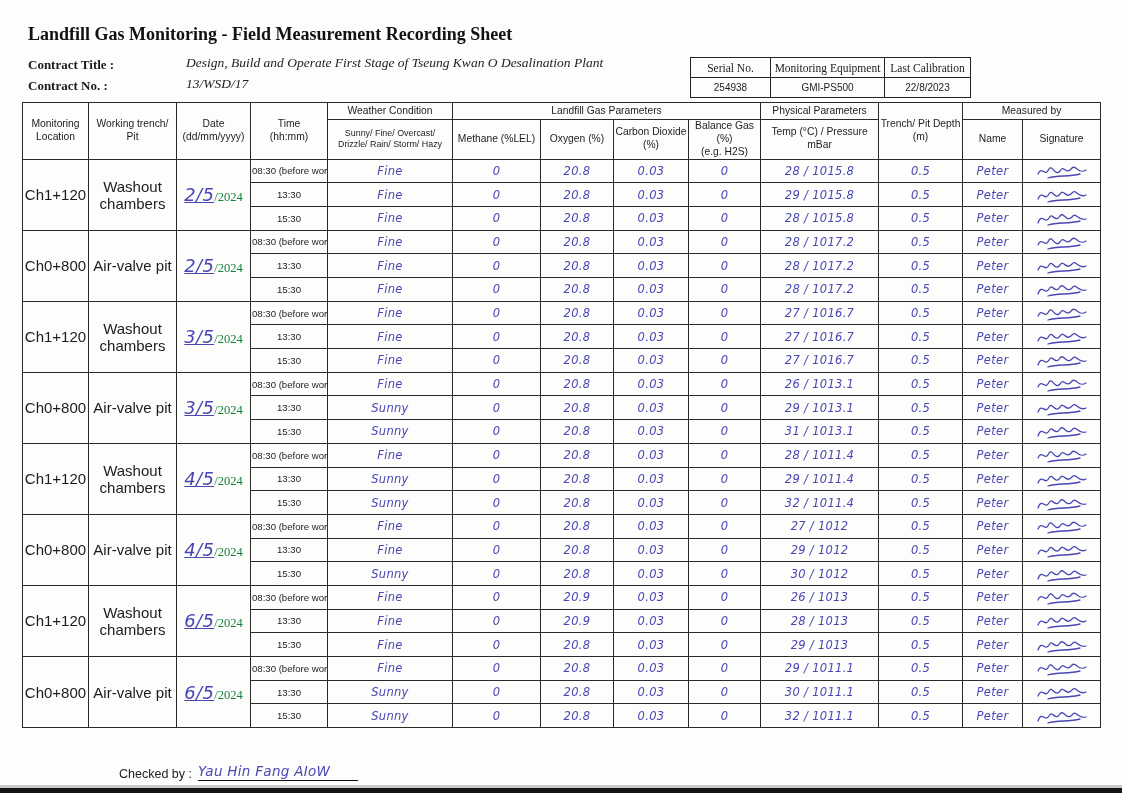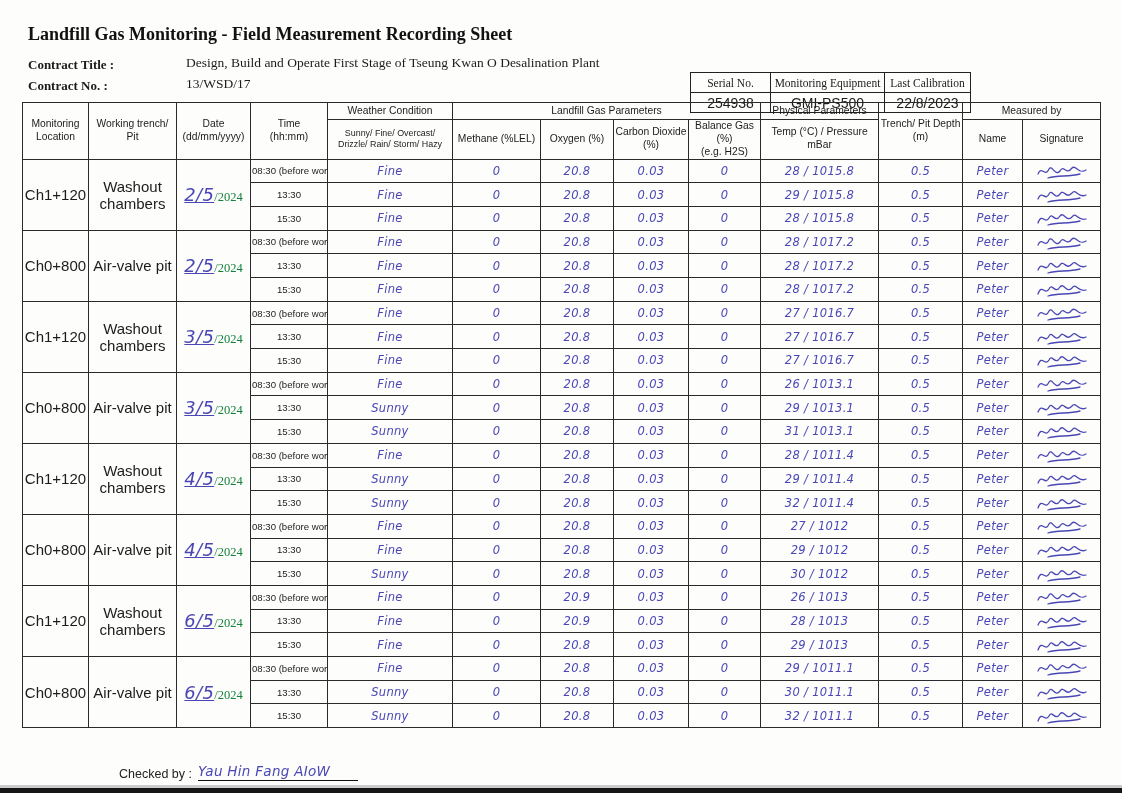--- a/index.html
+++ b/index.html
@@ -3,26 +3,26 @@
 <meta charset="utf-8">
 <style>
   html,body{margin:0;padding:0;background:#e8e8e8;}
   #page{position:relative;width:1122px;height:793px;background:#fdfdfc;overflow:hidden;
         font-family:"Liberation Sans",sans-serif;color:#1c1c1c;}
   
   #title{position:absolute;left:28px;top:24px;font-family:"Liberation Serif",serif;
          font-weight:bold;font-size:18px;color:#111;}
   .contract-row{position:absolute;left:28px;font-family:"Liberation Serif",serif;}
   .contract-label{font-weight:bold;font-size:13px;display:inline-block;width:120px;}
-  .contract-value{font-size:13.5px;position:absolute;left:158px;top:0;white-space:nowrap;}
+  .contract-value{font-size:13.5px;position:absolute;left:158px;top:0;white-space:nowrap;font-style:italic;}
   
-  #equip-box{position:absolute;left:690px;top:72px;border-collapse:collapse;table-layout:fixed;padding-left:18px;}
+  #equip-box{position:absolute;left:690px;top:57px;border-collapse:collapse;table-layout:fixed;padding-left:18px;}
   #equip-box td{border:1px solid #222;text-align:center;vertical-align:middle;height:19px;padding:0 3px;}
   #equip-box .eq-head{font-family:"Liberation Serif",serif;font-size:11.5px;}
-  #equip-box .eq-val{font-size:14px;}
+  #equip-box .eq-val{font-size:10px;}
   
   #sheet{position:absolute;left:22px;top:102px;border-collapse:collapse;table-layout:fixed;width:1078px;}
   #sheet th,#sheet td{border:1px solid #2a2a2a;text-align:center;vertical-align:middle;
         padding:0 1px;overflow:hidden;}
   #sheet thead th{font-weight:normal;font-size:10.3px;white-space:pre-line;line-height:1.25;}
   #sheet thead tr.hrow1 th{height:16px;}
   #sheet thead tr.hrow2 th{height:36px;}
   #sheet th.small{font-size:8.9px;}
   #sheet tbody tr{height:23.7px;}
   .printed{font-size:15px;color:#1c1c1c;}

